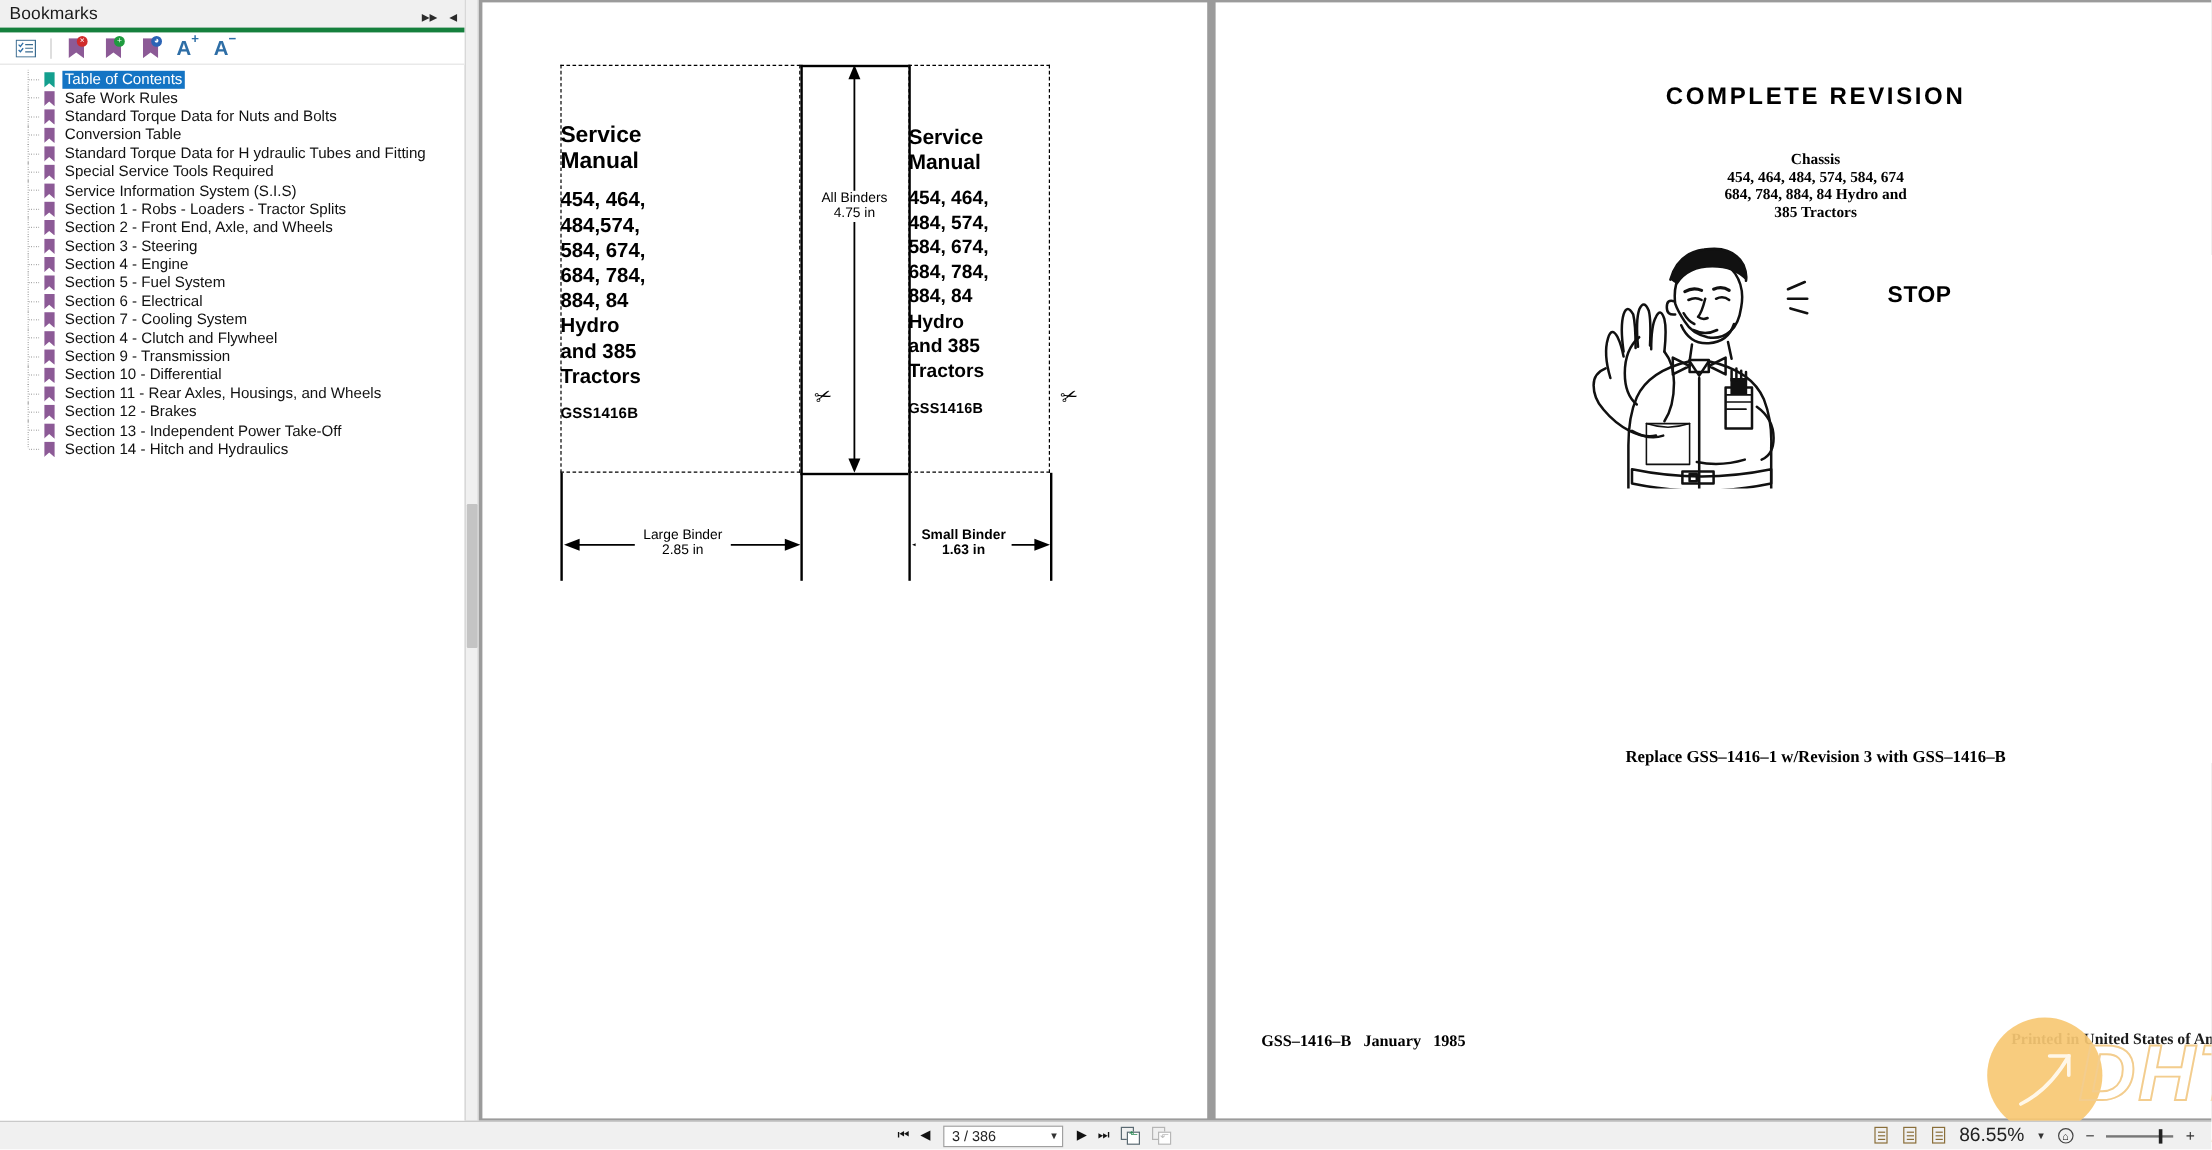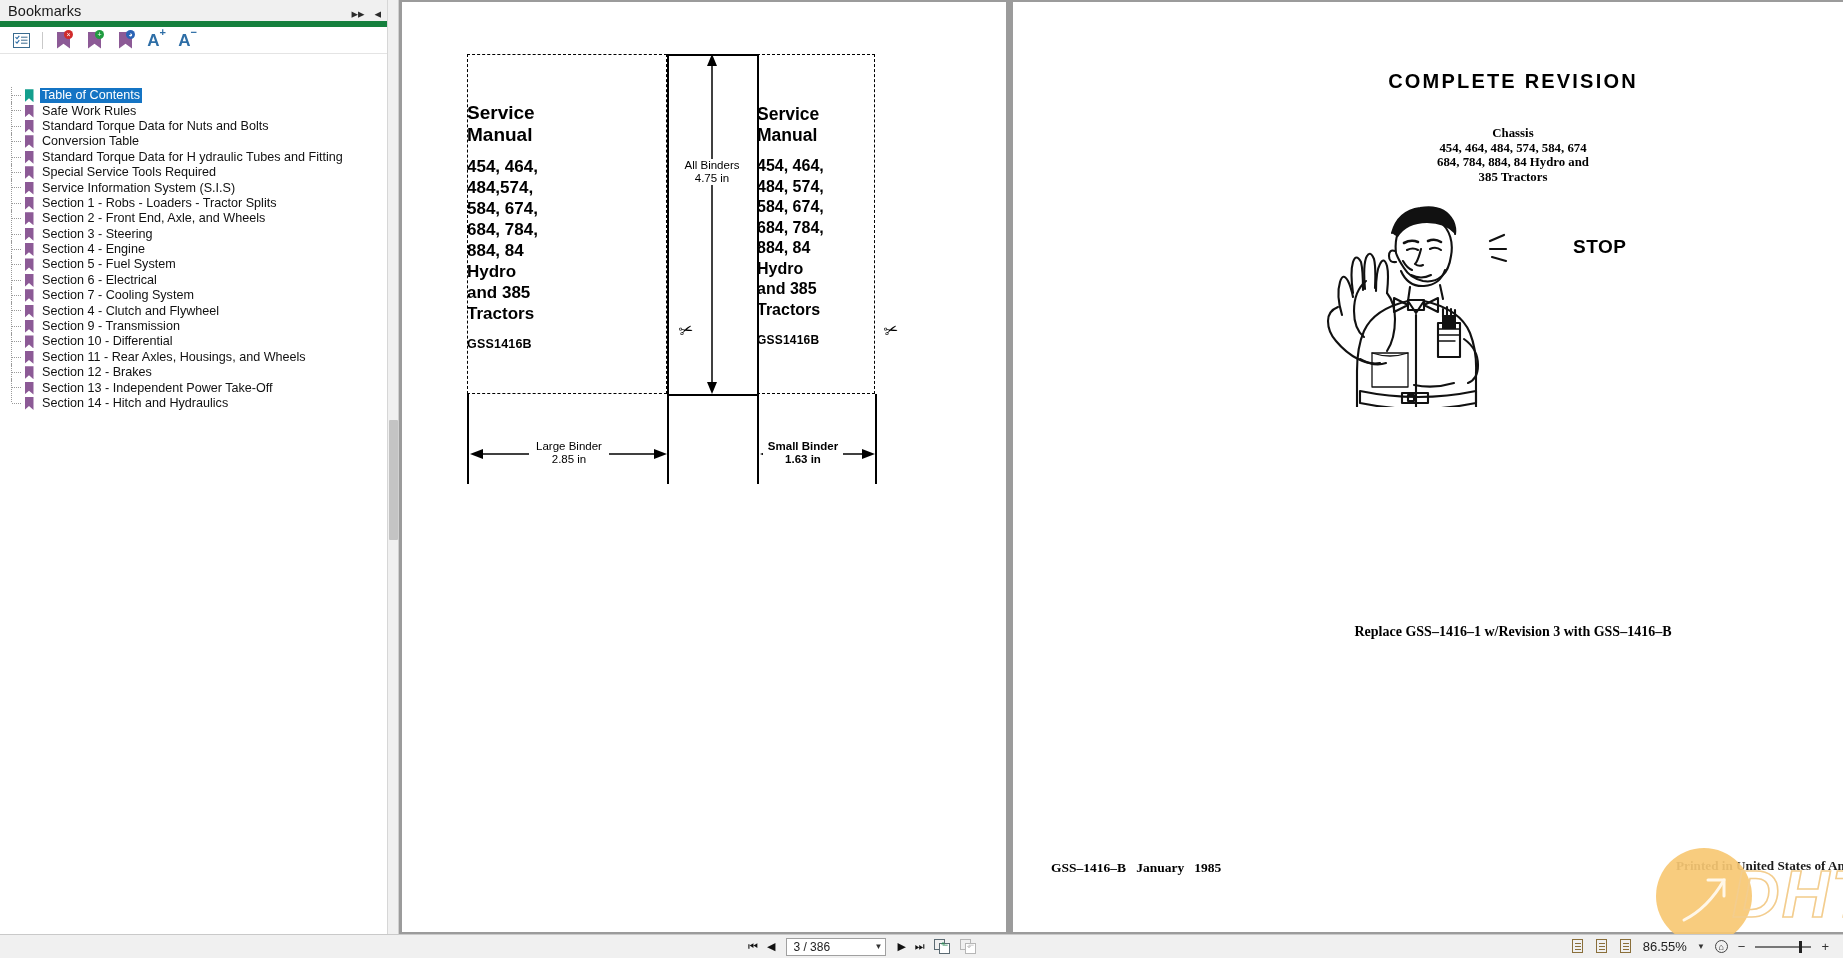--- a/index.html
+++ b/index.html
@@ -16,21 +16,21 @@
   #sidebar {
     position: absolute; left: 0; top: 0;
     width: 388px; height: 934px;
     background: #ffffff;
     border-right: 1px solid #d6d6d6;
   }
   #sidebar-header {
     position: relative;
     height: 27px;
     background: #f0f0f0;
-    border-bottom: 6px solid #15803d;
+    border-bottom: 4px solid #15803d;
     display: flex; align-items: center;
   }
   #sidebar-title {
     font-size: 14.5px; color: #1a1a1a; padding-left: 8px; letter-spacing: .1px;
   }
   .hdr-btns { position: absolute; right: 6px; top: 0; height: 27px; display: flex; align-items: center; gap: 10px; }
   .hdr-btn { font-size: 13px; color: #2b2b2b; line-height: 1; cursor: default; }
 
   #sidebar-toolbar {
     height: 27px;
@@ -49,21 +49,21 @@
   .badge { position: absolute; right: -3px; top: -2px; width: 9px; height: 9px; border-radius: 50%;
      display: flex; align-items: center; justify-content: center; font-size: 7px; color: #fff; line-height: 1; }
   .badge.red { background: #d12b2b; }
   .badge.green { background: #1f9b3f; }
   .badge.blue { background: #2b63b5; }
 
   .font-btn { font-size: 17px; color: #2e6ea6; font-weight: 700; position: relative; }
   .font-btn sup { font-size: 11px; position: relative; top: -3px; left: 0px; }
 
   
-  #bm-tree { padding: 5px 0 0 0; margin-top: 29px; }
+  #bm-tree { padding: 5px 0 0 12px; }
   .bm-row { display: flex; align-items: center; height: 15.4px; position: relative; }
   .bm-guide { width: 22px; height: 15.4px; position: relative; flex: 0 0 22px; }
   .bm-guide::before { 
     content: ""; position: absolute; left: 11px; top: -1px; width: 1px; height: 17px;
     background-image: linear-gradient(to bottom, #9a9a9a 1px, transparent 1px);
     background-size: 1px 2px;
   }
   .bm-row.last .bm-guide::before { height: 8px; }
   .bm-guide::after { 
     content: ""; position: absolute; left: 12px; top: 7px; height: 1px; width: 9px;
@@ -187,21 +187,21 @@
   .pane-icon.dim .back, .pane-icon.dim .front { border-color: #b6b6b6; }
   .pane-icon.dim .arr { color: #bdbdbd; }
 
   #right-group { position: absolute; right: 14px; display: flex; align-items: center; gap: 10px; }
   .rb-icon { width: 14px; height: 15px; position: relative; }
   .rb-icon .sheet { position: absolute; left: 1px; top: 0; width: 11px; height: 14px; border: 1.3px solid #8a6f3a; }
   .rb-icon .sheet::after { content: ""; position: absolute; left: 2px; top: 3px; width: 6px; height: 1px;
      box-shadow: 0 0 0 0 #8a6f3a, 0 3px 0 0 #8a6f3a, 0 6px 0 0 #8a6f3a; background: #8a6f3a; }
   #zoom-out, #zoom-in { font-size: 13px; color: #333; line-height: 1; }
   #zoom-circle { width: 13px; height: 13px; border-radius: 50%; border: 1.3px solid #444; display:flex; align-items:center; justify-content:center; font-size: 9px; }
-  #zoom-value { font-size: 13px; color: #222; }
+  #zoom-value { font-size: 16px; color: #222; }
   #zoom-caret { font-size: 8px; color: #333; }
   #zoom-slider { width: 56px; height: 2px; background: #777; position: relative; }
   #zoom-knob { position: absolute; left: 44px; top: -5px; width: 3px; height: 12px; background: #222; }
 </style>
 </head>
 <body>
 
 <div id="app">
 
   <div id="sidebar">

